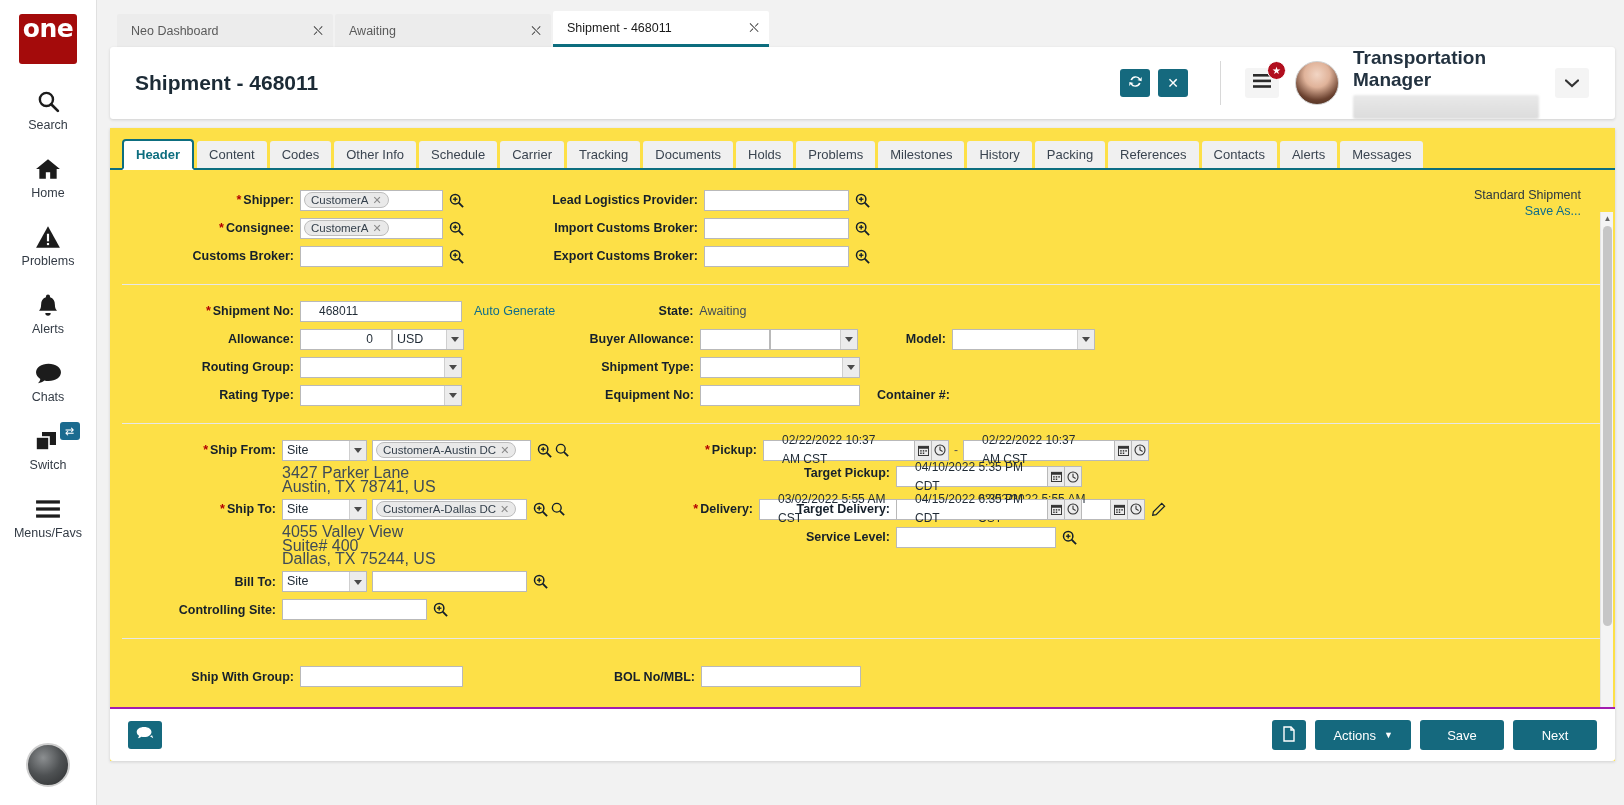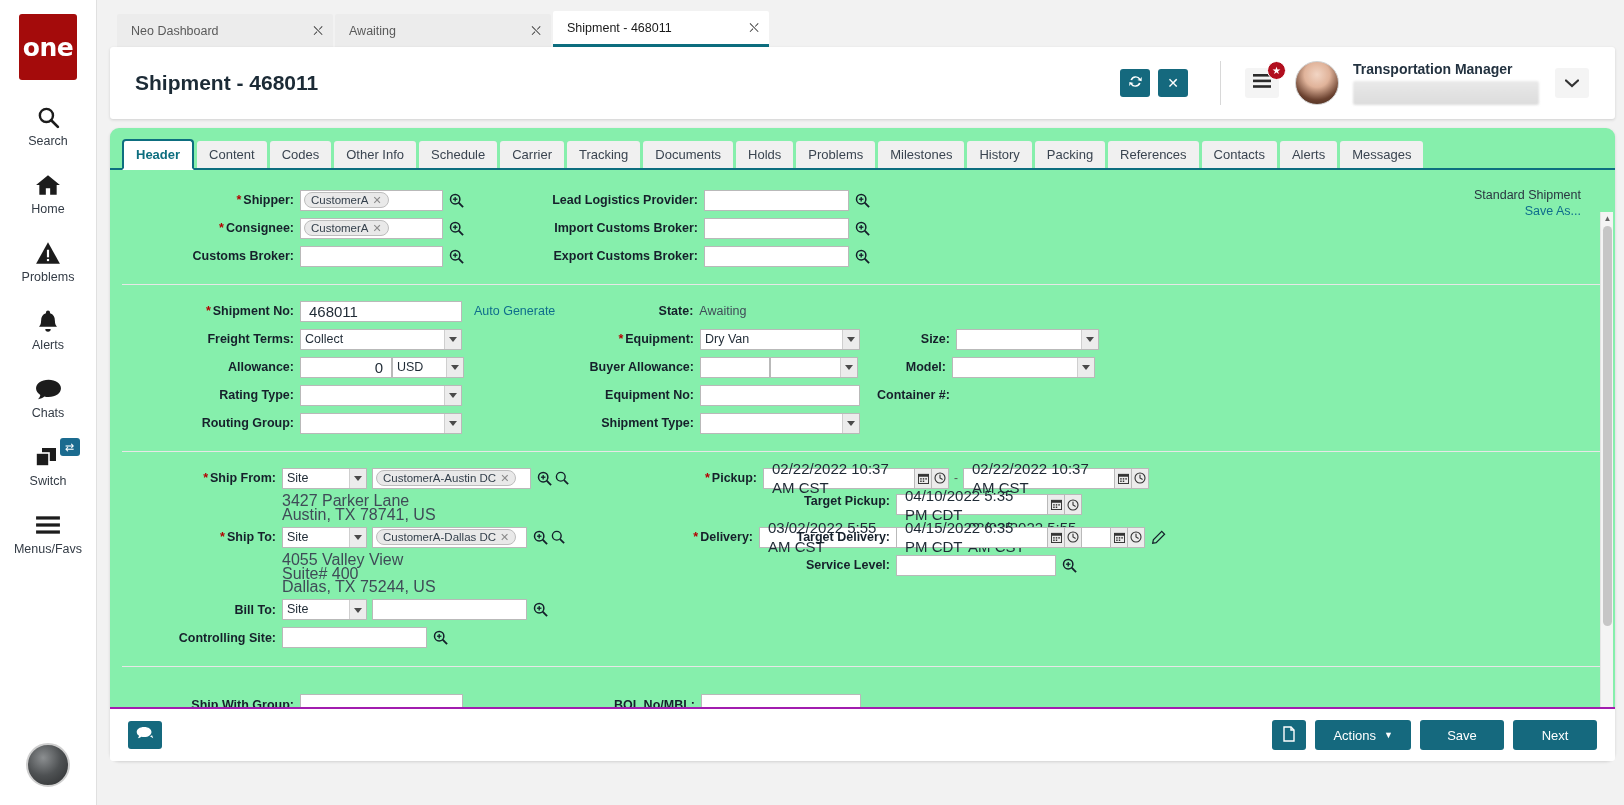--- a/index.html
+++ b/index.html
@@ -12,22 +12,22 @@
   }
   .app { position: relative; width: 1624px; height: 805px; background:#f2f2f2; }
 
   
   .rail {
     position: absolute; left:0; top:0; width:97px; height:805px;
     background:#ffffff; border-right:1px solid #e0e0e0;
     display:flex; flex-direction:column; align-items:center;
   }
   .logo {
-    width:58px; height:66px; margin-top:14px; background:#a40b0b;
-    border-radius:3px; display:flex; align-items:center; justify-content:center;
+    width:58px; height:50px; margin-top:14px; background:#a40b0b;
+    border-radius:3px; display:flex; align-items:flex-start; justify-content:center;
   }
   .logo-text {
     color:#fff; font-size:25px; font-weight:700; letter-spacing:-0.5px;
     font-family:"DejaVu Sans", sans-serif;
   }
   .rail-item {
     margin-top:22px; width:97px; display:flex; flex-direction:column;
     align-items:center; cursor:pointer; position:relative;text-align:right;
   }
   .rail-icon { height:30px; display:flex; align-items:center; justify-content:center; color:#1c1c1c; }
@@ -85,35 +85,35 @@
     position:absolute; right:-7px; top:-7px; width:19px; height:19px; border-radius:50%;
     background:#b10e1e; color:#fff; font-size:10px;
     display:flex; align-items:center; justify-content:center; border:1.5px solid #fff;
   }
   .user-avatar {
     width:44px; height:44px; border-radius:50%; margin-left:16px;
     background:radial-gradient(circle at 50% 30%, #f2d5c4 0%, #e0b39a 35%, #6b4230 70%, #3c2418 100%);
     border:1px solid #d0d0d0;
   }
   .user-block { margin-left:14px; width:186px; }
-  .user-role { font-size:14px; font-weight:700; color:#233240; }
+  .user-role { font-size:19px; font-weight:700; color:#233240; }
   .user-blur {
     margin-top:4px; height:24px; border-radius:2px;
     background:linear-gradient(180deg,#e9e9e9,#dcdcdc);
     filter:blur(1.2px);
   }
   .caret-btn {
     width:34px; height:30px; background:#f4f4f4; border-radius:3px; margin-left:16px;
     display:flex; align-items:center; justify-content:center; cursor:pointer; color:#333;
   }
 
   
   .content {
     position:absolute; left:110px; top:128px; width:1505px; height:633px;
-    background:#86efac; border-radius:9px; box-shadow:0 1px 3px rgba(0,0,0,0.14);
+    background:#fde047; border-radius:0; box-shadow:0 1px 3px rgba(0,0,0,0.14);
   }
   .tabs {
     display:flex; align-items:flex-end; height:32px; padding-left:12px;
     border-bottom:2px solid #0d6e7f; margin-top:10px;
   }
   .tab {
     height:27px; background:#f0f0f0; margin-right:3px; padding:0 12px;
     display:flex; align-items:center; font-size:13px; color:#3a4450;
     border-radius:3px 3px 0 0; cursor:pointer;
   }
@@ -130,22 +130,22 @@
   .section { position:relative; padding:14px 0 12px 0; border-bottom:1px solid #e7e7e7; margin:0 12px; }
   .section.last { border-bottom:none; }
   .row { display:flex; align-items:center; height:24px; margin-bottom:4px; }
   .lbl {
     font-size:12.5px; color:#16202b; font-weight:700; text-align:right;
     padding-right:6px; white-space:nowrap;
   }
   .req { color:#b30000; font-weight:700; margin-right:2px; }
   .val-static { font-size:12.5px; color:#3f4b57; }
   .inp {
-    height:21px; border:1px solid #b9b9b9; background:#fff; font-size:15px;
-    color:#1f2a35; padding:0 8px; line-height:19px; font-family:"Liberation Sans", sans-serif;
+    height:21px; border:1px solid #b9b9b9; background:#fff; font-size:12px;
+    color:#1f2a35; padding:0 18px; line-height:19px; font-family:"Liberation Sans", sans-serif;
     display:flex; align-items:center;
   }
   .sel {
     height:21px; border:1px solid #b9b9b9; background:#fff; font-size:12.5px;
     color:#1f2a35; padding:0 18px 0 4px; line-height:19px; position:relative;
     display:flex; align-items:center;
   }
   .sel:after {
     content:""; position:absolute; right:0; top:0; bottom:0; width:16px;
     background:#ececec; border-left:1px solid #cfcfcf;
@@ -491,37 +491,20 @@
 
       <div class="section">
         <div class="row">
           <div class="lbl" style="width:178px"><span class="req">*</span><span>Shipment No:</span></div>
           <div class="inp" style="width:162px">468011</div>
           <span class="link">Auto Generate</span>
           <div class="lbl" style="width:120px;margin-left:24px">State:</div>
           <span class="val-static">Awaiting</span>
         </div>
 
-        <div class="row">
-          <div class="lbl" style="width:178px">Freight Terms:</div>
-          <div class="sel" style="width:162px">
-              <span>Collect</span>
-              <span class="cv"></span>
-            </div>
-          <div class="lbl" style="width:126px;margin-left:112px"><span class="req">*</span><span>Equipment:</span></div>
-          <div class="sel" style="width:160px">
-              <span>Dry Van</span>
-              <span class="cv"></span>
-            </div>
-          <div class="lbl" style="width:96px">Size:</div>
-          <div class="sel" style="width:143px">
-              <span></span>
-              <span class="cv"></span>
-            </div>
-        </div>
 
         <div class="row">
           <div class="lbl" style="width:178px">Allowance:</div>
           <div class="inp num" style="width:92px">0</div>
           <div class="sel" style="width:72px">
               <span>USD</span>
               <span class="cv"></span>
             </div>
           <div class="lbl" style="width:126px;margin-left:110px">Buyer Allowance:</div>
           <div class="inp" style="width:70px"></div>
@@ -530,41 +513,41 @@
               <span class="cv"></span>
             </div>
           <div class="lbl" style="width:94px">Model:</div>
           <div class="sel" style="width:143px">
               <span></span>
               <span class="cv"></span>
             </div>
         </div>
 
         <div class="row">
+          <div class="lbl" style="width:178px">Routing Group:</div>
+          <div class="sel" style="width:162px">
+              <span></span>
+              <span class="cv"></span>
+            </div>
+          <div class="lbl" style="width:126px;margin-left:112px">Shipment Type:</div>
+          <div class="sel" style="width:160px">
+              <span></span>
+              <span class="cv"></span>
+            </div>
+        </div>
+
+        <div class="row">
           <div class="lbl" style="width:178px">Rating Type:</div>
           <div class="sel" style="width:162px">
               <span></span>
               <span class="cv"></span>
             </div>
           <div class="lbl" style="width:126px;margin-left:112px">Equipment No:</div>
           <div class="inp" style="width:160px"></div>
           <div class="lbl" style="width:96px">Container #:</div>
-        </div>
-
-        <div class="row">
-          <div class="lbl" style="width:178px">Routing Group:</div>
-          <div class="sel" style="width:162px">
-              <span></span>
-              <span class="cv"></span>
-            </div>
-          <div class="lbl" style="width:126px;margin-left:112px">Shipment Type:</div>
-          <div class="sel" style="width:160px">
-              <span></span>
-              <span class="cv"></span>
-            </div>
         </div>
       </div>
 
       <div class="section">
         <div class="row">
           <div class="lbl" style="width:160px"><span class="req">*</span><span>Ship From:</span></div>
           <div class="sel" style="width:85px">
               <span>Site</span>
               <span class="cv"></span>
             </div>

